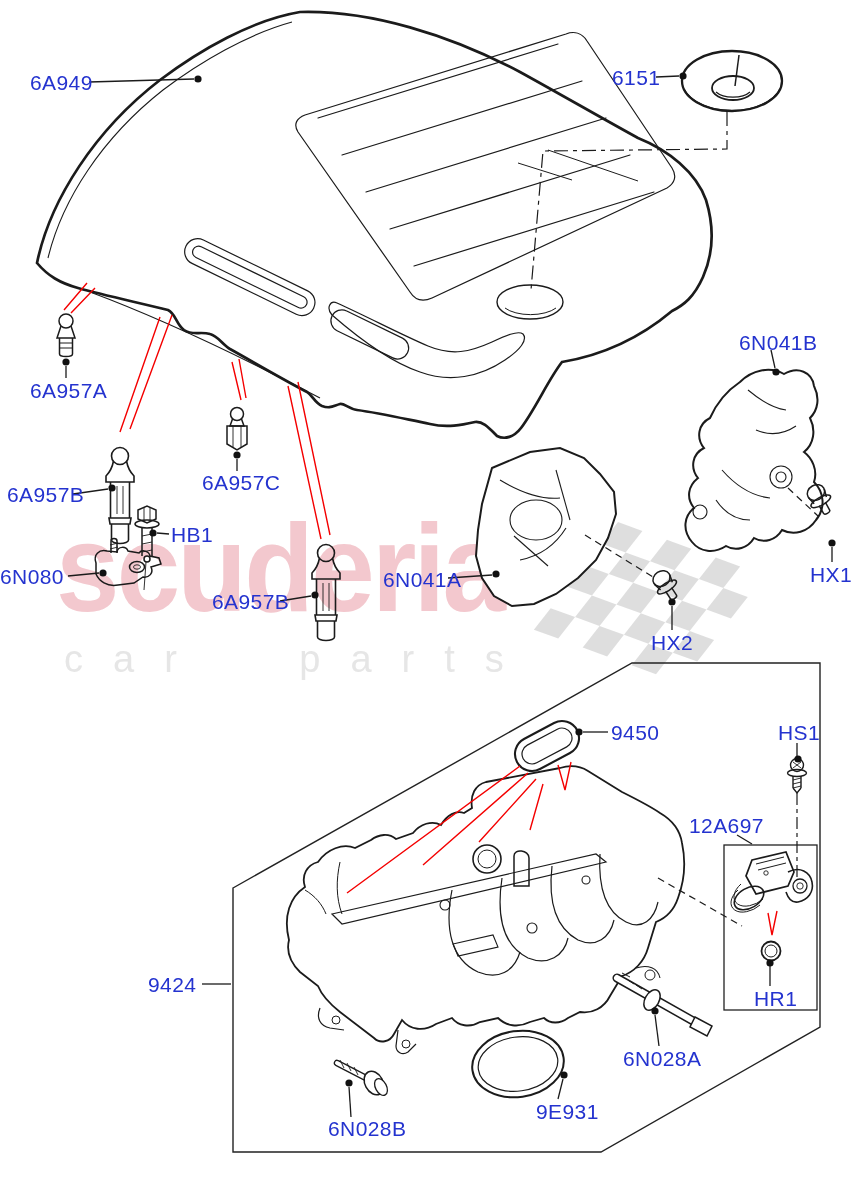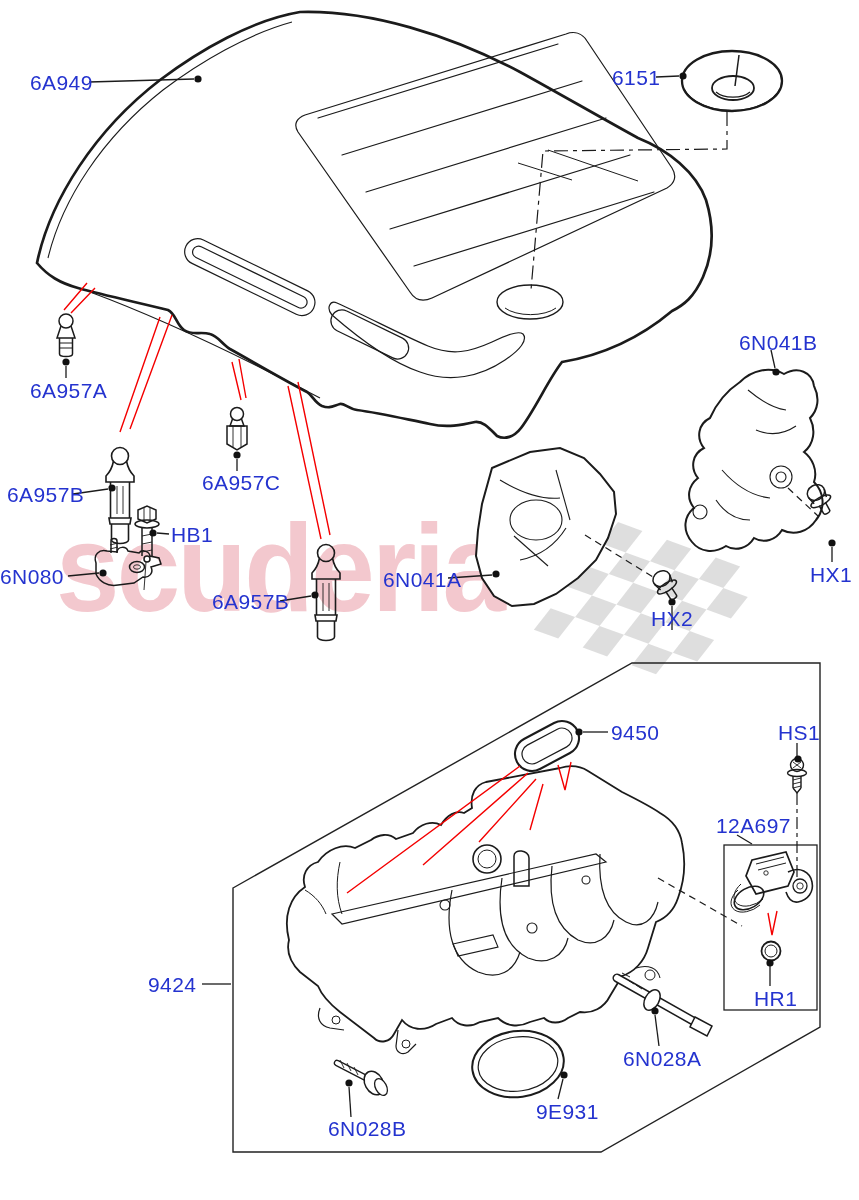--- a/index.html
+++ b/index.html
@@ -13,20 +13,21 @@
   svg.art{position:absolute;left:0;top:0;z-index:2;}
   .part-label{position:absolute;color:#2433cf;font-size:21px;line-height:1;
               letter-spacing:0.4px;z-index:3;white-space:nowrap;cursor:pointer;}
 </style>
 </head>
 <body>
 
 <div class="stage">
 
   <div class="wm-brand">scuderia</div>
+  <div class="wm-tag">car parts</div>
 
   <svg class="art" width="859" height="1200" viewBox="0 0 859 1200">
 
     <g fill="#d9d9d9" opacity="0.85" transform="translate(618,522) rotate(20) skewX(-18)">
       <rect x="0" y="0" width="26" height="26"></rect>
         <rect x="52" y="0" width="26" height="26"></rect>
         <rect x="104" y="0" width="26" height="26"></rect>
       <rect x="26" y="26" width="26" height="26"></rect>
         <rect x="78" y="26" width="26" height="26"></rect>
         <rect x="130" y="26" width="26" height="26"></rect>
@@ -335,23 +336,23 @@
   <div class="part-label" style="left:612px;top:67px">6151</div>
   <div class="part-label" style="left:739px;top:332px">6N041B</div>
   <div class="part-label" style="left:30px;top:380px">6A957A</div>
   <div class="part-label" style="left:202px;top:472px">6A957C</div>
   <div class="part-label" style="left:7px;top:484px">6A957B</div>
   <div class="part-label" style="left:171px;top:524px">HB1</div>
   <div class="part-label" style="left:0;top:566px">6N080</div>
   <div class="part-label" style="left:383px;top:569px">6N041A</div>
   <div class="part-label" style="left:212px;top:591px">6A957B</div>
   <div class="part-label" style="left:810px;top:564px">HX1</div>
-  <div class="part-label" style="left:651px;top:608px">HX2</div>
+  <div class="part-label" style="left:651px;top:632px">HX2</div>
   <div class="part-label" style="left:611px;top:722px">9450</div>
   <div class="part-label" style="left:778px;top:722px">HS1</div>
-  <div class="part-label" style="left:716px;top:815px">12A697</div>
+  <div class="part-label" style="left:689px;top:815px">12A697</div>
   <div class="part-label" style="left:148px;top:974px">9424</div>
   <div class="part-label" style="left:754px;top:988px">HR1</div>
   <div class="part-label" style="left:623px;top:1048px">6N028A</div>
   <div class="part-label" style="left:536px;top:1101px">9E931</div>
   <div class="part-label" style="left:328px;top:1118px">6N028B</div>
 
 </div>
 
 </body></html>

